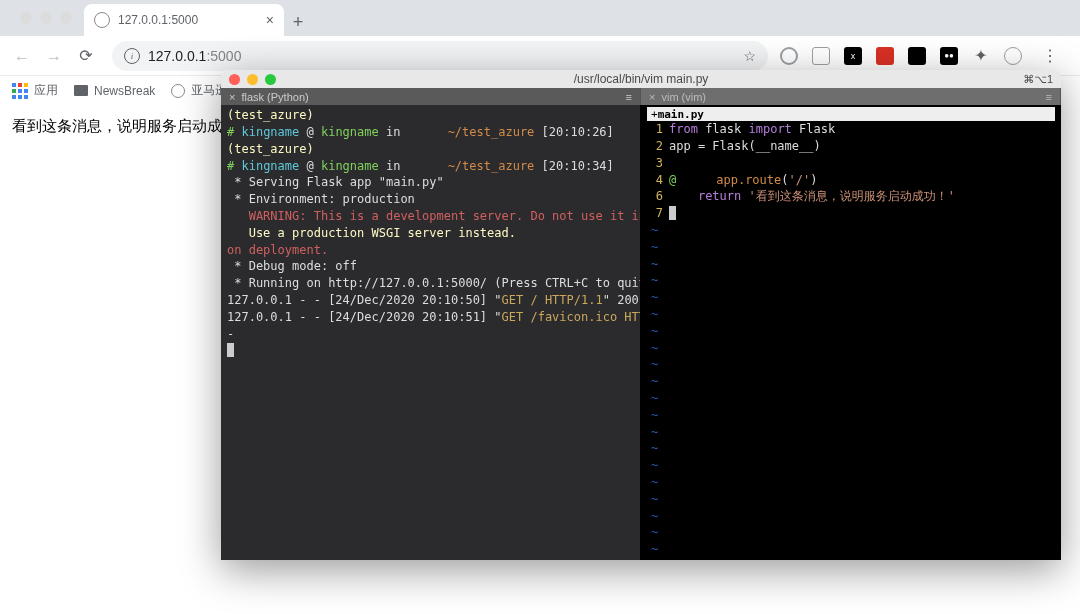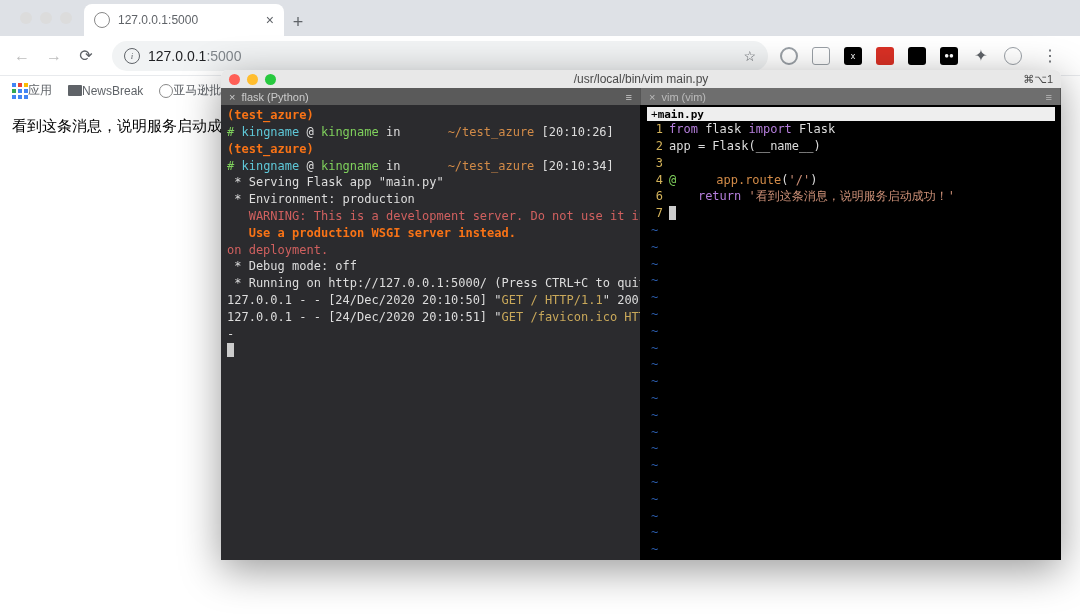--- a/index.html
+++ b/index.html
@@ -16,21 +16,21 @@
 .new-tab { width: 28px; height: 28px; display: flex; align-items: center; justify-content: center; color: #5f6368; font-size: 18px; cursor: pointer; }
 .toolbar { height: 39px; background: #fff; display: flex; align-items: center; padding: 0 8px; gap: 4px; }
 .nav-btn { width: 28px; height: 28px; display: flex; align-items: center; justify-content: center; color: #5f6368; cursor: pointer; border-radius: 50%; }
 .nav-btn.disabled { color: #bdbdbd; }
 .omnibox { flex: 1; height: 30px; background: #f1f3f4; border-radius: 15px; display: flex; align-items: center; padding: 0 12px; gap: 8px; font-size: 14px; color: #202124; margin: 0 8px; }
 .omnibox .info-icon { width: 16px; height: 16px; border: 1px solid #5f6368; border-radius: 50%; display: flex; align-items: center; justify-content: center; font-size: 9px; color: #5f6368; font-family: serif; font-style: italic; }
 .omnibox .dim { color: #80868b; }
 .ext-icons { display: flex; gap: 14px; align-items: center; padding-right: 8px; }
 .ext-icon { width: 18px; height: 18px; border-radius: 3px; }
 .bookmarks-bar { height: 30px; background: #fff; border-top: 1px solid #e8eaed; display: flex; align-items: center; padding: 0 12px; gap: 16px; font-size: 12px; color: #5f6368; }
-.bm-item { display: flex; align-items: center; cursor: pointer; }
+.bm-item { display: flex; align-items: center; gap: 6px; cursor: pointer; }
 .apps-grid { display: grid; grid-template-columns: repeat(3,4px); grid-template-rows: repeat(3,4px); gap: 2px; }
 .apps-grid span { background: #4285f4; }
 .apps-grid span:nth-child(2){background:#ea4335;} .apps-grid span:nth-child(3){background:#fbbc04;} .apps-grid span:nth-child(4){background:#34a853;}
 .folder-icon { width: 14px; height: 11px; background: #5f6368; border-radius: 1px; position: relative; }
 
 
 .page-content { padding: 12px; font-size: 15px; color: #000; }
 
 
 .term-window { position: absolute; left: 221px; top: 70px; width: 840px; height: 490px; box-shadow: 0 10px 40px rgba(0,0,0,0.4); border-radius: 6px 6px 0 0; overflow: hidden; display: flex; flex-direction: column; }
@@ -43,21 +43,21 @@
 .term-tabs { height: 20px; background: #6e6e6e; display: flex; font-size: 11px; }
 .term-tab { flex: 1; display: flex; align-items: center; padding: 0 8px; color: #bbb; gap: 6px; border-right: 1px solid #555; }
 .term-tab.active { background: #5a5a5a; color: #ccc; }
 .term-tab .x { font-size: 11px; }
 .term-tab .burger { margin-left: auto; }
 .term-body { flex: 1; display: flex; background: #000; font-family: Menlo, Monaco, monospace; font-size: 12px; line-height: 1.4; }
 .pane { overflow: hidden; padding: 2px 6px; }
 .pane.left { width: 50%; background: #2b2b2e; color: #ddd; border-right: 1px solid #000; }
 .pane.right { width: 50%; background: #000; color: #ddd; position: relative; }
 .pane .line { white-space: pre; }
-.c-green { color: #7fd15c; } .c-cyan { color: #5ec8d8; } .c-orange { color: #d28b48; margin-left: 40px; } .c-red { color: #d0605f; } .c-gray { color: #f97316; font-weight: bold; } .c-purple { color: #b57edc; } .c-yellow { color: #c9a85a; } .c-blue { color: #6aa5ff; } .c-white{color:#ddd;} .c-str{color:#ce9178;} .c-lineno{color:#d4b35a;text-align:right;display:inline-block;width:12px;margin-right:6px;}
+.c-green { color: #7fd15c; } .c-cyan { color: #5ec8d8; } .c-orange { color: #d28b48; margin-left: 40px; } .c-red { color: #d0605f; } .c-gray { color: #fef9c3; } .c-purple { color: #b57edc; } .c-yellow { color: #c9a85a; } .c-blue { color: #6aa5ff; } .c-white{color:#ddd;} .c-str{color:#ce9178;} .c-lineno{color:#d4b35a;text-align:right;display:inline-block;width:12px;margin-right:6px;}
 .vim-titlebar { background: #eee; color: #000; font-size: 11px; padding: 0 4px; height: 14px; display: flex; }
 .vim-titlebar .fn { font-weight: bold; }
 .vim-body { padding: 0 4px; }
 .vim-tilde { color: #2a5aa8; }
 .cursor-block { background: #ccc; color: #000; }
 .star-icon { color: #5f6368; }
 </style>
 </head>
 <body>
 

